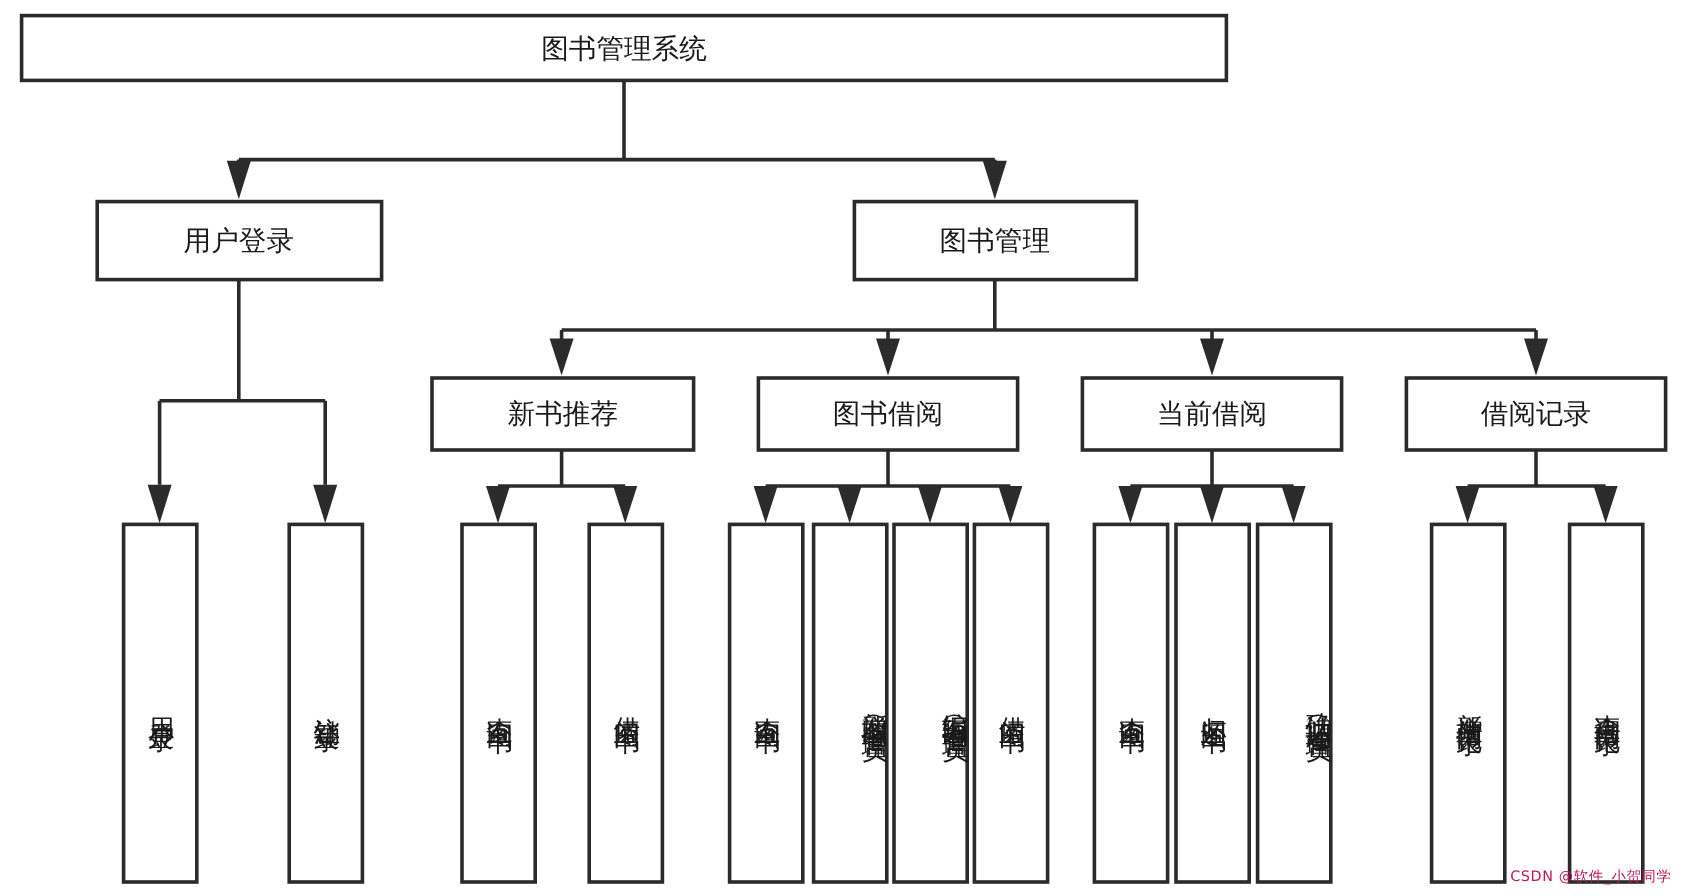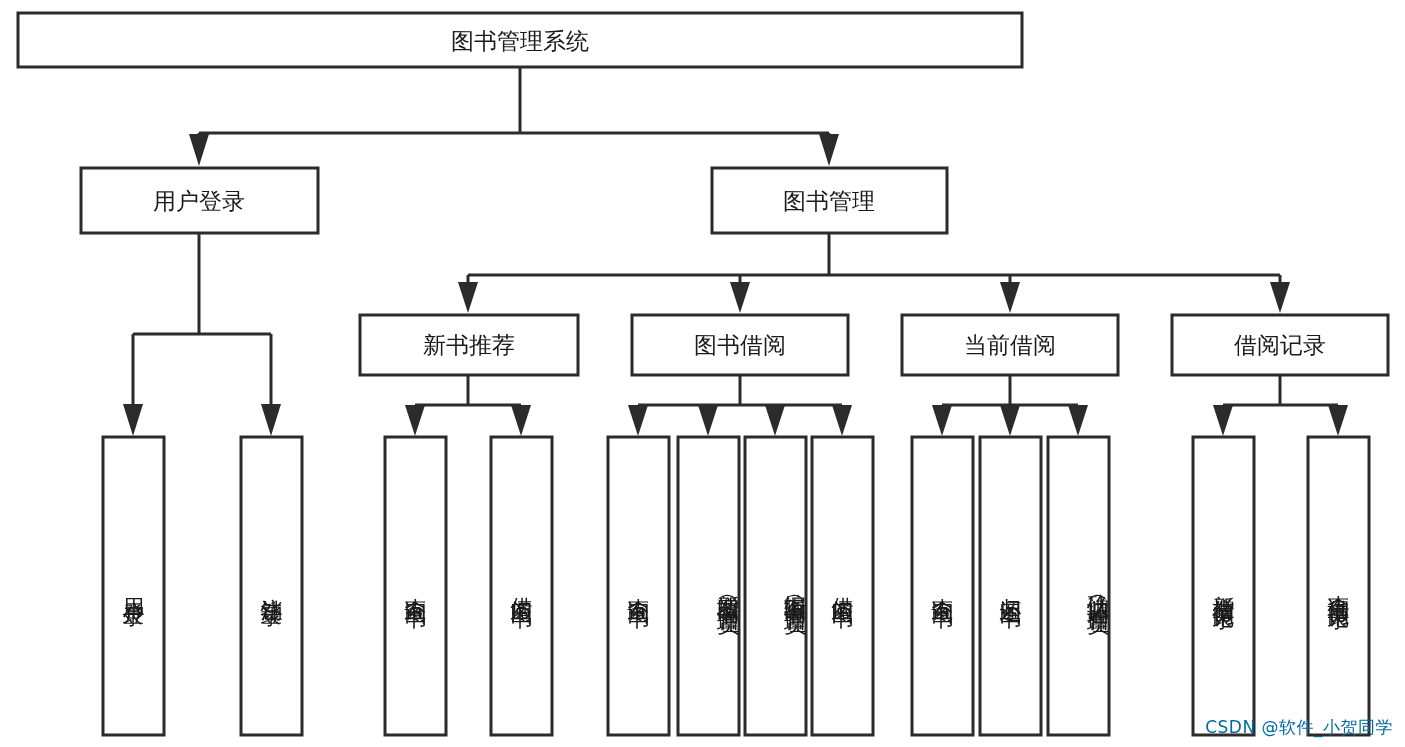--- a/index.html
+++ b/index.html
@@ -64,22 +64,22 @@
     align-items: center;
     justify-content: center;
     white-space: nowrap;
     pointer-events: none;
   }
   .watermark {
     position: absolute;
     right: 12px;
     bottom: 8px;
     font-family: "DejaVu Sans", "Liberation Sans", sans-serif;
-    font-size: 17px;
-    color: #0369a1;
+    font-size: 12px;
+    color: #be185d;
     white-space: nowrap;
     letter-spacing: 0.5px;
   }
 </style>
 </head>
 <body>
 
 <div id="diagram-root">
 
   <svg id="diagram-svg" viewBox="0 0 1405 747">

